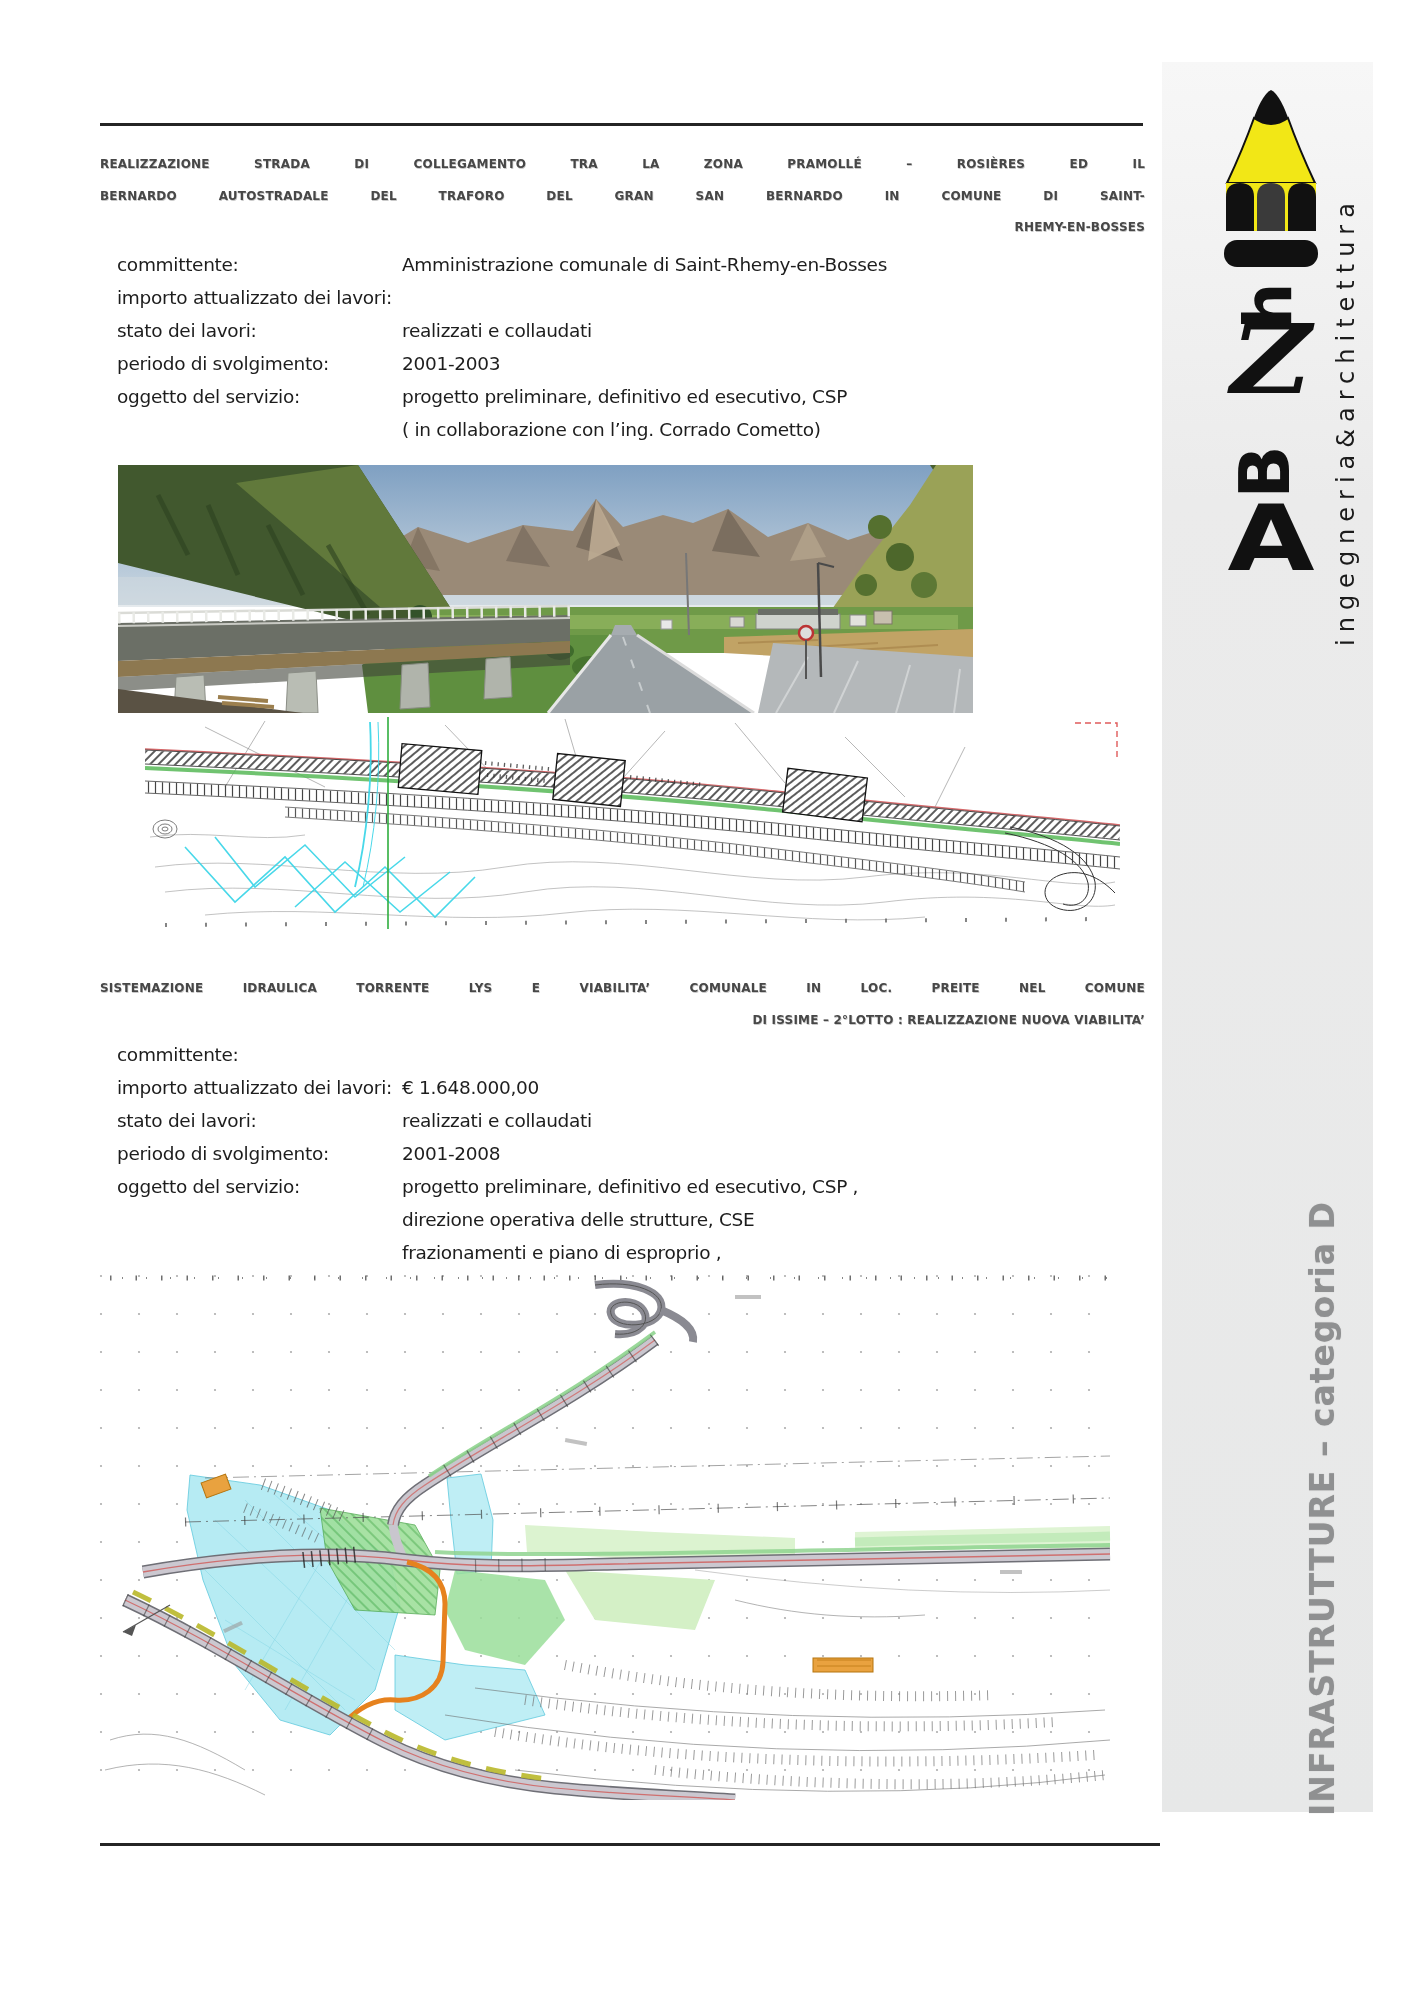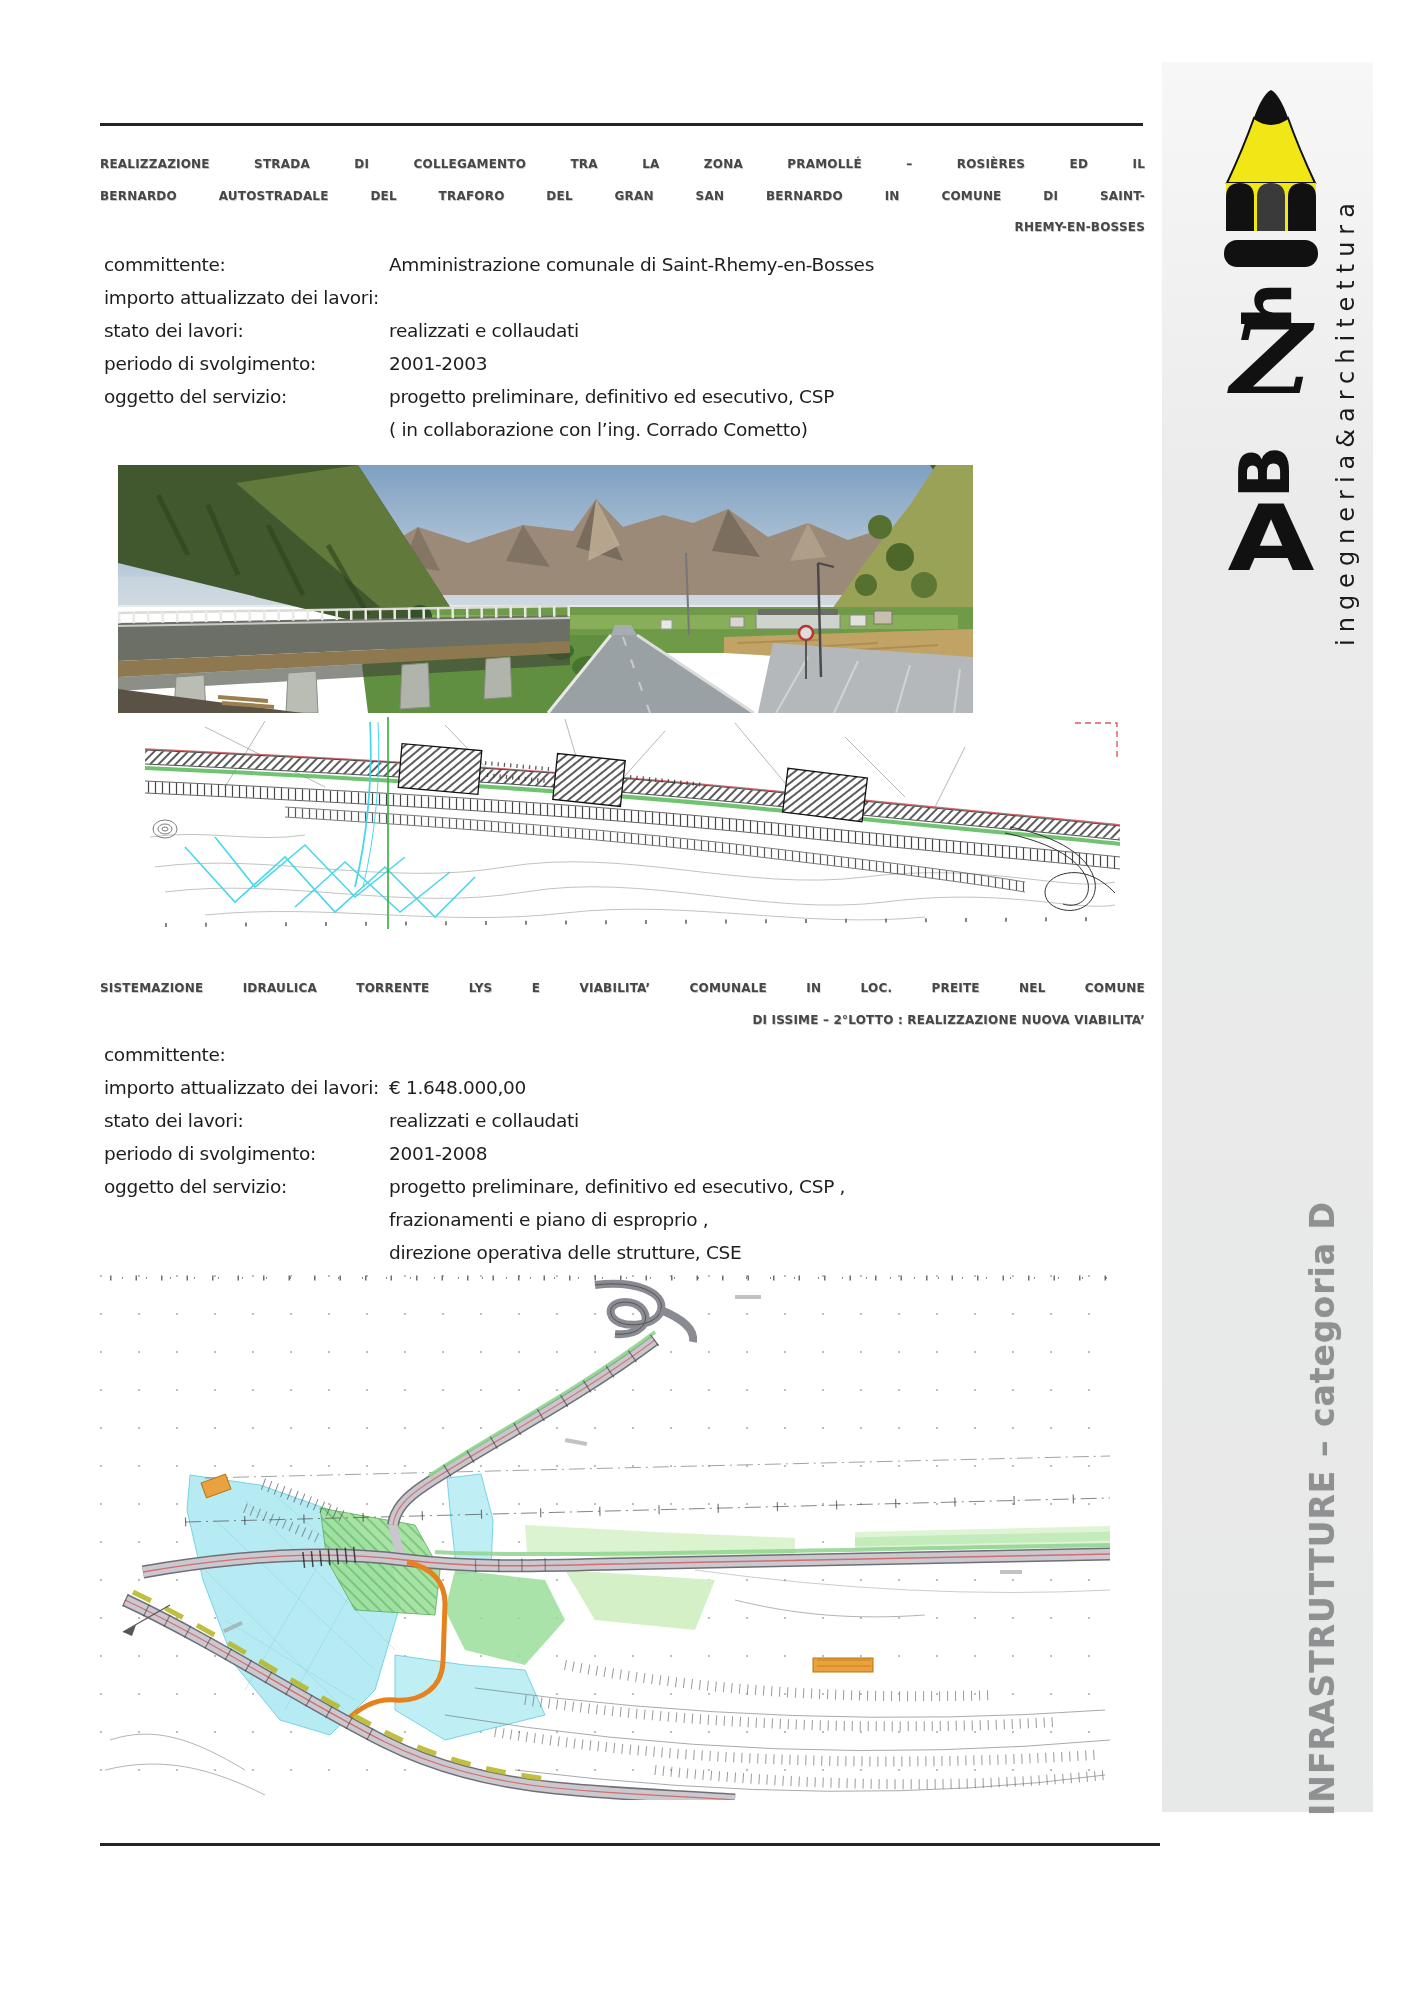--- a/index.html
+++ b/index.html
@@ -17,21 +17,21 @@
             text-shadow:0 0 1px #b5b5b5;}
   
   .rule{position:absolute;height:3px;background:#242424;}
   .rule.top{left:100px;top:123px;width:1043px;}
   .rule.bottom{left:100px;top:1843px;width:1060px;}
   
   .ptitle{position:absolute;left:100px;width:1045px;color:#474747;font-weight:bold;
           font-size:12px;line-height:31.5px;letter-spacing:.2px;text-shadow:.6px .6px 0 #c9c9c9;}
   .ptitle .just{text-align:justify;text-align-last:justify;}
   .ptitle .last{text-align:right;}
-  .fields{position:absolute;left:104px;width:1045px;color:#1d1d1d;
+  .fields{position:absolute;left:117px;width:1045px;color:#1d1d1d;
           font-size:18.5px;letter-spacing:-.3px;}
   .frow{display:flex;line-height:33px;}
   .flabel{width:285px;flex:none;}
   .fvalue{flex:1;}
   
   .photo{position:absolute;left:118px;top:465px;width:855px;height:248px;}
   .map1{position:absolute;left:145px;top:717px;width:975px;height:216px;}
   .map2{position:absolute;left:95px;top:1270px;width:1030px;height:530px;}
   svg{display:block;}
 </style>
@@ -279,25 +279,25 @@
     <div class="frow">
       <div class="flabel">periodo di svolgimento:</div>
       <div class="fvalue">2001-2008</div>
     </div>
     <div class="frow">
       <div class="flabel">oggetto del servizio:</div>
       <div class="fvalue">progetto preliminare, definitivo ed esecutivo, CSP ,</div>
     </div>
     <div class="frow">
       <div class="flabel"></div>
+      <div class="fvalue">direzione operativa delle strutture,  CSE</div>
+    </div>
+    <div class="frow">
+      <div class="flabel"></div>
       <div class="fvalue">frazionamenti e piano di esproprio ,</div>
-    </div>
-    <div class="frow">
-      <div class="flabel"></div>
-      <div class="fvalue">direzione operativa delle strutture,  CSE</div>
     </div>
   </div>
 
   <div class="map2">
     <svg width="1030" height="530" viewBox="0 0 1030 530">
       <defs>
         <pattern id="dots" width="38" height="38" patternUnits="userSpaceOnUse">
           <circle cx="6" cy="6" r="1.1" fill="#9a9a9a"></circle>
         </pattern>
         <pattern id="gh" width="8" height="8" patternUnits="userSpaceOnUse" patternTransform="rotate(-45)">

